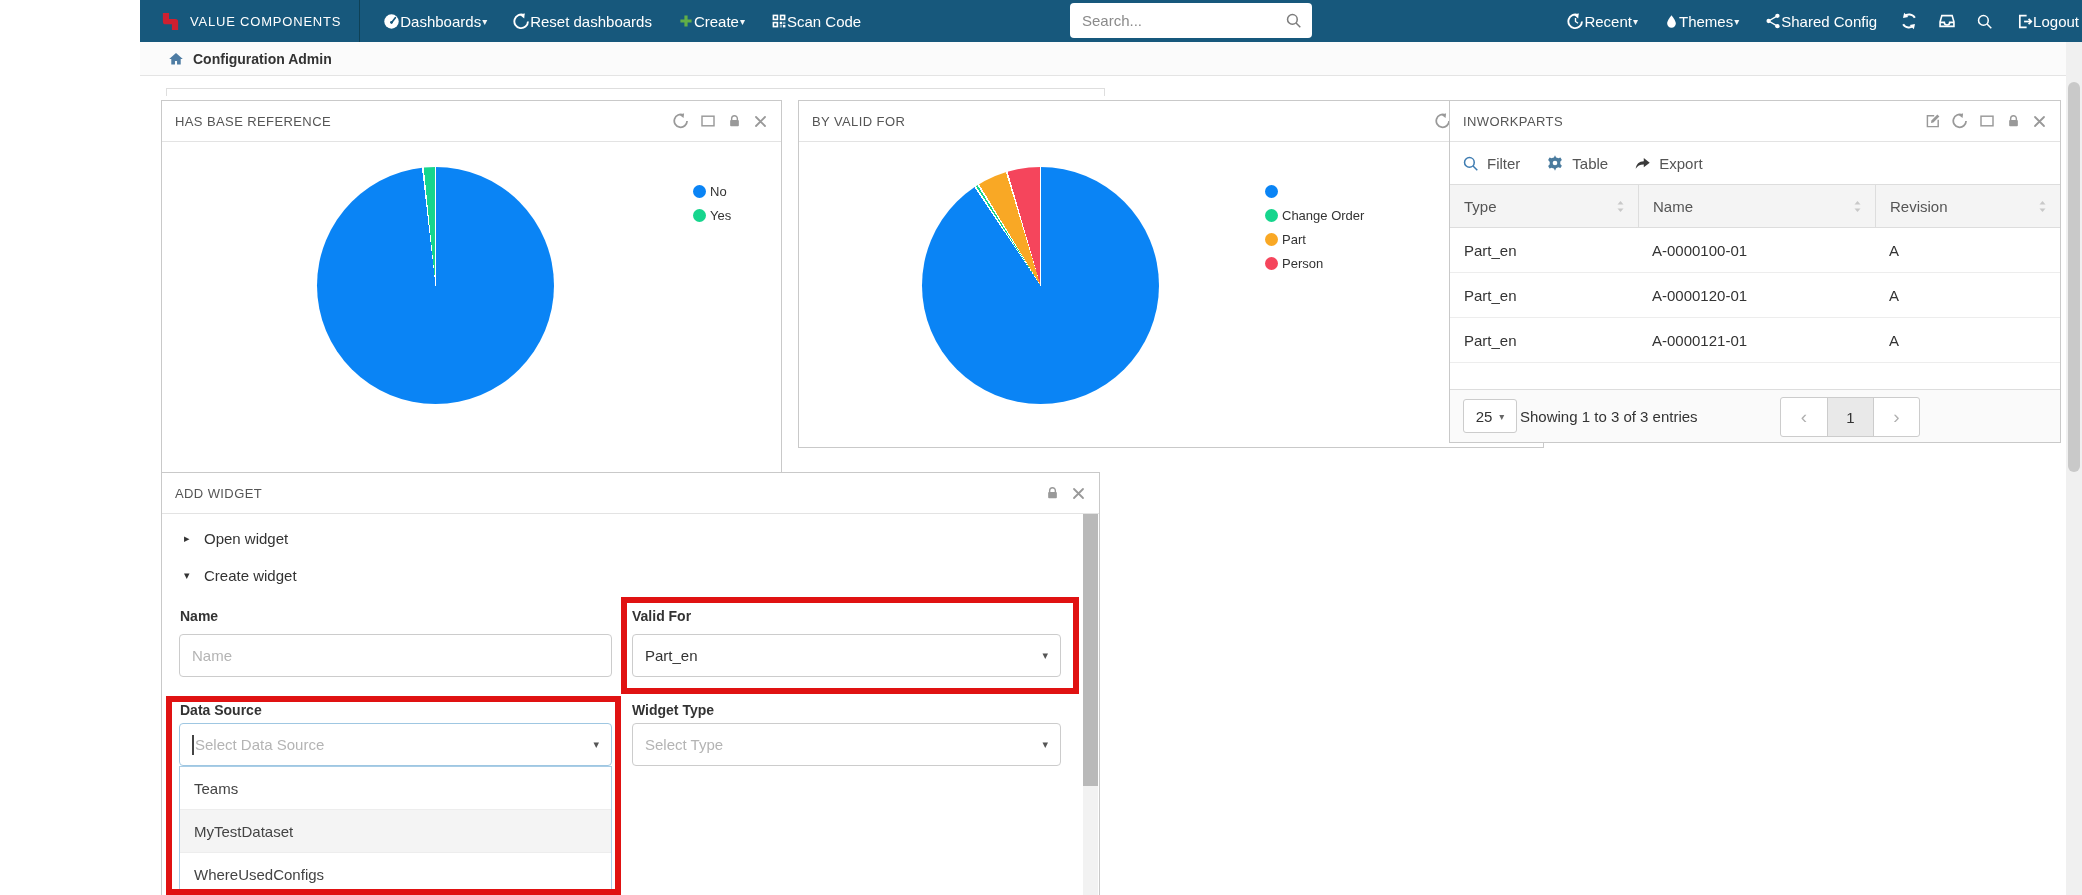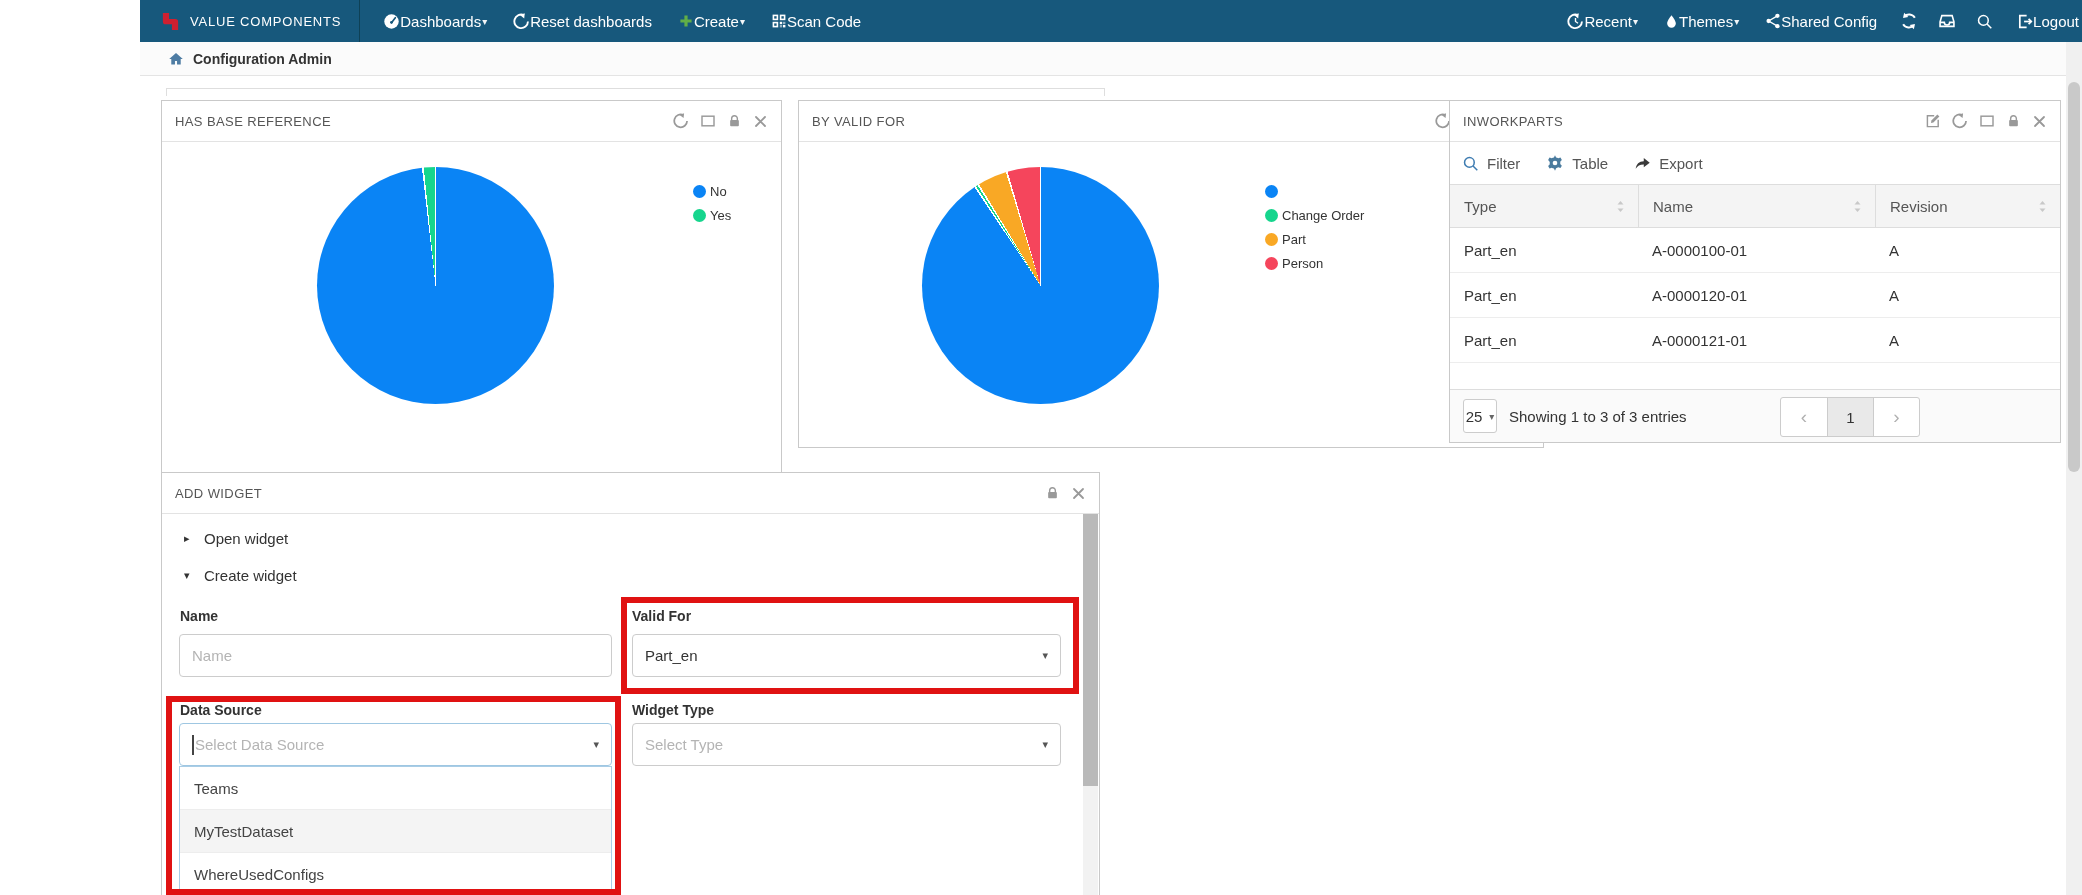--- a/index.html
+++ b/index.html
@@ -66,25 +66,25 @@
          border-bottom:1px solid #ddd;font-size:15px;color:#555;}
   .th{display:flex;align-items:center;padding-left:14px;box-sizing:border-box;}
   .th + .th{border-left:1px solid #ddd;}
   .sort-ic{margin-left:auto;margin-right:12px;color:#c8c8c8;cursor:pointer;}
   .c0{width:188px;flex:none;}.c1{width:237px;flex:none;}.c2{flex:1;}
   .tr{display:flex;height:44px;min-height:44px;border-bottom:1px solid #ededed;font-size:15px;color:#333;cursor:pointer;}
   .td{display:flex;align-items:center;padding-left:14px;box-sizing:border-box;}
   .spacer{flex:1;}
   .p-footer{position:relative;height:52px;min-height:52px;background:#fafafa;border-top:1px solid #ddd;
             display:flex;align-items:center;padding:0 13px;}
-  .pagesize{width:34px;height:34px;background:#fff;border:1px solid #ccc;border-radius:3px;
+  .pagesize{width:54px;height:34px;background:#fff;border:1px solid #ccc;border-radius:3px;
             display:flex;align-items:center;justify-content:center;gap:7px;font-size:15px;color:#333;
             cursor:pointer;box-sizing:border-box;}
   .pagesize .caret{font-size:10px;color:#666;}
-  .showing{margin-left:12px;font-size:15px;color:#333;}
+  .showing{margin-left:3px;font-size:15px;color:#333;}
   .pager{position:absolute;left:330px;top:7px;display:flex;height:38px;border:1px solid #ccc;
          border-radius:3px;overflow:hidden;background:#fff;}
   .pg{width:46px;display:flex;align-items:center;justify-content:center;font-size:15px;cursor:pointer;box-sizing:border-box;}
   .pg + .pg{border-left:1px solid #ccc;}
   .pg-btn{color:#b0b0b0;font-size:19px;}
   .pg-cur{background:#e9e9e9;color:#333;}
 
   
   .aw-body{position:relative;}
   .exp{position:absolute;left:22px;display:flex;align-items:center;gap:10px;font-size:15px;color:#333;cursor:pointer;}
@@ -180,20 +180,29 @@
               <rect x="4" y="13" width="3" height="3" fill="#17587c"></rect>
               <rect x="11" y="11" width="3" height="3"></rect>
               <rect x="15" y="15" width="3" height="3"></rect>
               <rect x="15" y="11" width="3" height="3" opacity=".55"></rect>
               <rect x="11" y="15" width="3" height="3" opacity=".55"></rect>
             </svg>
           </span>
           <span class="lbl">Scan Code</span>
         </a>
       </nav>
+    <div class="search-wrap">
+      <input class="search-input" placeholder="Search..." style="">
+      <span class="icon">
+          <svg viewBox="0 0 20 20" width="17" height="17" fill="none" stroke="currentColor" stroke-width="1.8">
+            <circle cx="8.7" cy="8.7" r="5.7"></circle>
+            <path d="M13 13 L18 18"></path>
+          </svg>
+        </span>
+    </div>
     <nav class="nav-right" id="nav-right">
         <a class="nav-item">
           <span class="icon">
             <svg viewBox="0 0 20 20" width="17" height="17">
               <path d="M13 2.6 A8 8 0 1 0 17.6 10" fill="none" stroke="currentColor" stroke-width="2.2"></path>
               <path d="M13.8 0.4 L8.2 2.4 L13.2 6.4 Z" fill="currentColor"></path>
               <path d="M10 6 V10 L13 12" fill="none" stroke="currentColor" stroke-width="1.6"></path>
             </svg>
           </span>
           <span class="lbl">Recent</span>

